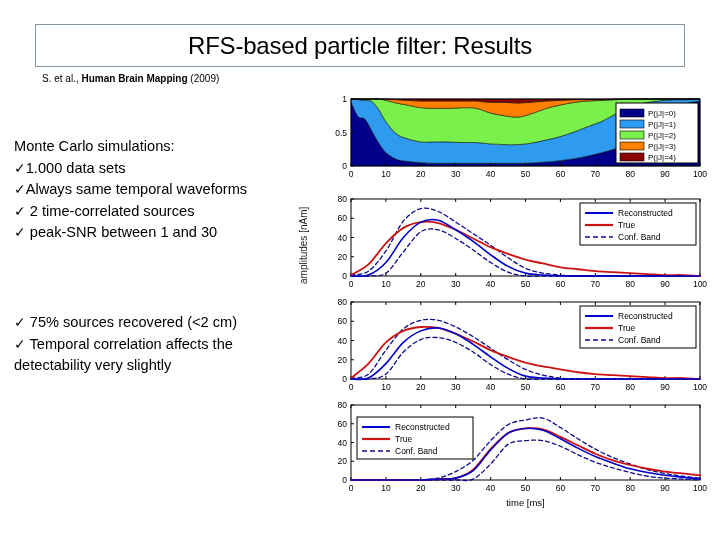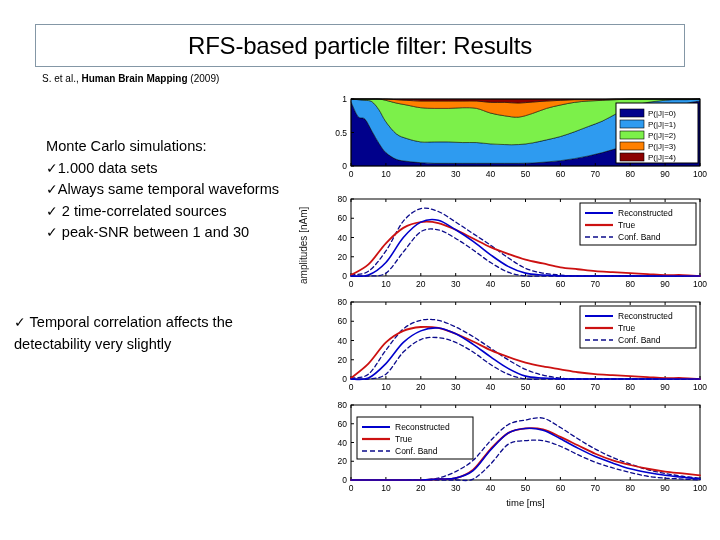--- a/index.html
+++ b/index.html
@@ -50,21 +50,21 @@
   #citation .bold { font-weight: bold; }
 
   
   .text-block {
     position: absolute;
     left: 14px;
     width: 292px;
     font-size: 14.6px;
     line-height: 21.5px;
   }
-  #block-mc { top: 136px; margin-left: 32px; }
+  #block-mc { top: 136px; }
   #block-res { top: 312px; }
   .tline { white-space: nowrap; }
   .tline.wrap { white-space: normal; }
   .chk { font-size: 14px; }
 
   
   #figure {
     position: absolute;
     left: 296px;
     top: 88px;
@@ -104,20 +104,21 @@
 </div>
 
 <div class="text-block" id="block-mc">
     <div class="tline">Monte Carlo simulations:</div>
     <div class="tline"><span class="chk">✓</span><span>1.000 data sets</span></div>
     <div class="tline"><span class="chk">✓</span><span>Always same temporal waveforms</span></div>
     <div class="tline"><span class="chk">✓</span><span> 2 time-correlated sources</span></div>
     <div class="tline"><span class="chk">✓</span><span> peak-SNR between 1 and 30</span></div>
   </div>
 <div class="text-block" id="block-res">
+    <div class="tline"><span class="chk">✓</span><span> 75% sources recovered (&lt;2 cm)</span></div>
     <div class="tline wrap"><span class="chk">✓</span><span> Temporal correlation affects the detectability very slightly</span></div>
   </div>
 
 <div id="figure">
   <div id="ylabel">amplitudes [nAm]</div>
   <div class="panel" id="panel1">
       <svg width="416" height="100" viewBox="0 0 416 100">
         <path d="M55.00,13.68C56.16,16.14 59.65,25.52 61.98,28.42C64.31,31.32 66.63,28.64 68.96,31.10C71.29,33.56 73.61,39.14 75.94,43.16C78.27,47.18 80.59,51.65 82.92,55.22C85.25,58.79 86.99,61.92 89.90,64.60C92.81,67.28 96.88,69.85 100.37,71.30C103.86,72.75 106.77,72.75 110.84,73.31C114.91,73.87 120.15,74.32 124.80,74.65C129.45,74.98 134.11,75.21 138.76,75.32C143.41,75.43 148.07,75.32 152.72,75.32C157.37,75.32 162.03,75.32 166.68,75.32C171.33,75.32 175.99,75.32 180.64,75.32C185.29,75.32 189.95,75.32 194.60,75.32C199.25,75.32 203.91,75.32 208.56,75.32C213.21,75.32 217.87,75.38 222.52,75.32C227.17,75.26 231.83,75.21 236.48,74.98C241.13,74.76 245.79,74.37 250.44,73.98C255.09,73.59 259.75,73.20 264.40,72.64C269.05,72.08 273.71,71.41 278.36,70.63C283.01,69.85 287.67,68.95 292.32,67.95C296.97,66.95 301.63,65.83 306.28,64.60C310.93,63.37 315.59,62.03 320.24,60.58C324.89,59.13 329.55,58.57 334.20,55.89C338.85,53.21 343.51,48.19 348.16,44.50C352.81,40.81 357.47,37.35 362.12,33.78C366.77,30.21 371.43,26.08 376.08,23.06C380.73,20.05 385.39,17.36 390.04,15.69C394.69,14.01 401.67,13.46 404.00,13.01 L404.00,78.00C401.67,78.00 394.69,78.00 390.04,78.00C385.39,78.00 380.73,78.00 376.08,78.00C371.43,78.00 366.77,78.00 362.12,78.00C357.47,78.00 352.81,78.00 348.16,78.00C343.51,78.00 338.85,78.00 334.20,78.00C329.55,78.00 324.89,78.00 320.24,78.00C315.59,78.00 310.93,78.00 306.28,78.00C301.63,78.00 296.97,78.00 292.32,78.00C287.67,78.00 283.01,78.00 278.36,78.00C273.71,78.00 269.05,78.00 264.40,78.00C259.75,78.00 255.09,78.00 250.44,78.00C245.79,78.00 241.13,78.00 236.48,78.00C231.83,78.00 227.17,78.00 222.52,78.00C217.87,78.00 213.21,78.00 208.56,78.00C203.91,78.00 199.25,78.00 194.60,78.00C189.95,78.00 185.29,78.00 180.64,78.00C175.99,78.00 171.33,78.00 166.68,78.00C162.03,78.00 157.37,78.00 152.72,78.00C148.07,78.00 143.41,78.00 138.76,78.00C134.11,78.00 129.45,78.00 124.80,78.00C120.15,78.00 114.91,78.00 110.84,78.00C106.77,78.00 103.86,78.00 100.37,78.00C96.88,78.00 92.81,78.00 89.90,78.00C86.99,78.00 85.25,78.00 82.92,78.00C80.59,78.00 78.27,78.00 75.94,78.00C73.61,78.00 71.29,78.00 68.96,78.00C66.63,78.00 64.31,78.00 61.98,78.00C59.65,78.00 56.16,78.00 55.00,78.00 Z" fill="#00008b" stroke="#000" stroke-width="0.5"></path>
         <path d="M55.00,11.00C56.16,11.11 59.65,11.45 61.98,11.67C64.31,11.89 66.63,12.01 68.96,12.34C71.29,12.68 73.61,12.12 75.94,13.68C78.27,15.24 80.59,18.37 82.92,21.72C85.25,25.07 86.99,29.76 89.90,33.78C92.81,37.80 96.88,43.05 100.37,45.84C103.86,48.63 106.77,49.19 110.84,50.53C114.91,51.87 120.15,53.32 124.80,53.88C129.45,54.44 134.11,53.88 138.76,53.88C143.41,53.88 148.07,53.77 152.72,53.88C157.37,53.99 162.03,54.44 166.68,54.55C171.33,54.66 175.99,54.33 180.64,54.55C185.29,54.77 189.95,55.55 194.60,55.89C199.25,56.23 203.91,56.45 208.56,56.56C213.21,56.67 217.87,56.84 222.52,56.56C227.17,56.28 231.83,55.67 236.48,54.89C241.13,54.10 245.79,52.93 250.44,51.87C255.09,50.81 259.75,49.86 264.40,48.52C269.05,47.18 273.71,45.50 278.36,43.83C283.01,42.16 287.67,40.26 292.32,38.47C296.97,36.68 301.63,35.23 306.28,33.11C310.93,30.99 315.59,28.08 320.24,25.74C324.89,23.39 329.55,20.83 334.20,19.04C338.85,17.25 343.51,16.03 348.16,15.02C352.81,14.02 357.47,13.57 362.12,13.01C366.77,12.45 371.43,11.89 376.08,11.67C380.73,11.45 385.39,11.78 390.04,11.67C394.69,11.56 401.67,11.11 404.00,11.00 L404.00,13.01C401.67,13.46 394.69,14.01 390.04,15.69C385.39,17.36 380.73,20.05 376.08,23.06C371.43,26.08 366.77,30.21 362.12,33.78C357.47,37.35 352.81,40.81 348.16,44.50C343.51,48.19 338.85,53.21 334.20,55.89C329.55,58.57 324.89,59.13 320.24,60.58C315.59,62.03 310.93,63.37 306.28,64.60C301.63,65.83 296.97,66.95 292.32,67.95C287.67,68.95 283.01,69.85 278.36,70.63C273.71,71.41 269.05,72.08 264.40,72.64C259.75,73.20 255.09,73.59 250.44,73.98C245.79,74.37 241.13,74.76 236.48,74.98C231.83,75.21 227.17,75.26 222.52,75.32C217.87,75.38 213.21,75.32 208.56,75.32C203.91,75.32 199.25,75.32 194.60,75.32C189.95,75.32 185.29,75.32 180.64,75.32C175.99,75.32 171.33,75.32 166.68,75.32C162.03,75.32 157.37,75.32 152.72,75.32C148.07,75.32 143.41,75.43 138.76,75.32C134.11,75.21 129.45,74.98 124.80,74.65C120.15,74.32 114.91,73.87 110.84,73.31C106.77,72.75 103.86,72.75 100.37,71.30C96.88,69.85 92.81,67.28 89.90,64.60C86.99,61.92 85.25,58.79 82.92,55.22C80.59,51.65 78.27,47.18 75.94,43.16C73.61,39.14 71.29,33.56 68.96,31.10C66.63,28.64 64.31,31.32 61.98,28.42C59.65,25.52 56.16,16.14 55.00,13.68 Z" fill="#2e9bf0" stroke="#000" stroke-width="0.5"></path>
         <path d="M55.00,11.00C56.16,11.00 59.65,11.00 61.98,11.00C64.31,11.00 66.63,11.00 68.96,11.00C71.29,11.00 73.61,11.00 75.94,11.00C78.27,11.00 80.59,10.78 82.92,11.00C85.25,11.22 86.99,11.67 89.90,12.34C92.81,13.01 96.88,14.24 100.37,15.02C103.86,15.80 106.77,16.25 110.84,17.03C114.91,17.81 120.15,19.15 124.80,19.71C129.45,20.27 134.11,20.27 138.76,20.38C143.41,20.49 148.07,20.49 152.72,20.38C157.37,20.27 162.03,19.71 166.68,19.71C171.33,19.71 175.99,19.49 180.64,20.38C185.29,21.27 189.95,23.84 194.60,25.07C199.25,26.30 203.91,27.08 208.56,27.75C213.21,28.42 217.87,29.48 222.52,29.09C227.17,28.70 231.83,26.86 236.48,25.41C241.13,23.95 245.79,21.78 250.44,20.38C255.09,18.98 259.75,18.04 264.40,17.03C269.05,16.03 273.71,15.02 278.36,14.35C283.01,13.68 287.67,13.35 292.32,13.01C296.97,12.68 301.63,12.56 306.28,12.34C310.93,12.12 315.59,11.89 320.24,11.67C324.89,11.45 329.55,11.11 334.20,11.00C338.85,10.89 343.51,11.00 348.16,11.00C352.81,11.00 357.47,11.00 362.12,11.00C366.77,11.00 371.43,11.00 376.08,11.00C380.73,11.00 385.39,11.00 390.04,11.00C394.69,11.00 401.67,11.00 404.00,11.00 L404.00,11.00C401.67,11.11 394.69,11.56 390.04,11.67C385.39,11.78 380.73,11.45 376.08,11.67C371.43,11.89 366.77,12.45 362.12,13.01C357.47,13.57 352.81,14.02 348.16,15.02C343.51,16.03 338.85,17.25 334.20,19.04C329.55,20.83 324.89,23.39 320.24,25.74C315.59,28.08 310.93,30.99 306.28,33.11C301.63,35.23 296.97,36.68 292.32,38.47C287.67,40.26 283.01,42.16 278.36,43.83C273.71,45.50 269.05,47.18 264.40,48.52C259.75,49.86 255.09,50.81 250.44,51.87C245.79,52.93 241.13,54.10 236.48,54.89C231.83,55.67 227.17,56.28 222.52,56.56C217.87,56.84 213.21,56.67 208.56,56.56C203.91,56.45 199.25,56.23 194.60,55.89C189.95,55.55 185.29,54.77 180.64,54.55C175.99,54.33 171.33,54.66 166.68,54.55C162.03,54.44 157.37,53.99 152.72,53.88C148.07,53.77 143.41,53.88 138.76,53.88C134.11,53.88 129.45,54.44 124.80,53.88C120.15,53.32 114.91,51.87 110.84,50.53C106.77,49.19 103.86,48.63 100.37,45.84C96.88,43.05 92.81,37.80 89.90,33.78C86.99,29.76 85.25,25.07 82.92,21.72C80.59,18.37 78.27,15.24 75.94,13.68C73.61,12.12 71.29,12.68 68.96,12.34C66.63,12.01 64.31,11.89 61.98,11.67C59.65,11.45 56.16,11.11 55.00,11.00 Z" fill="#7cf04a" stroke="#000" stroke-width="0.5"></path>

